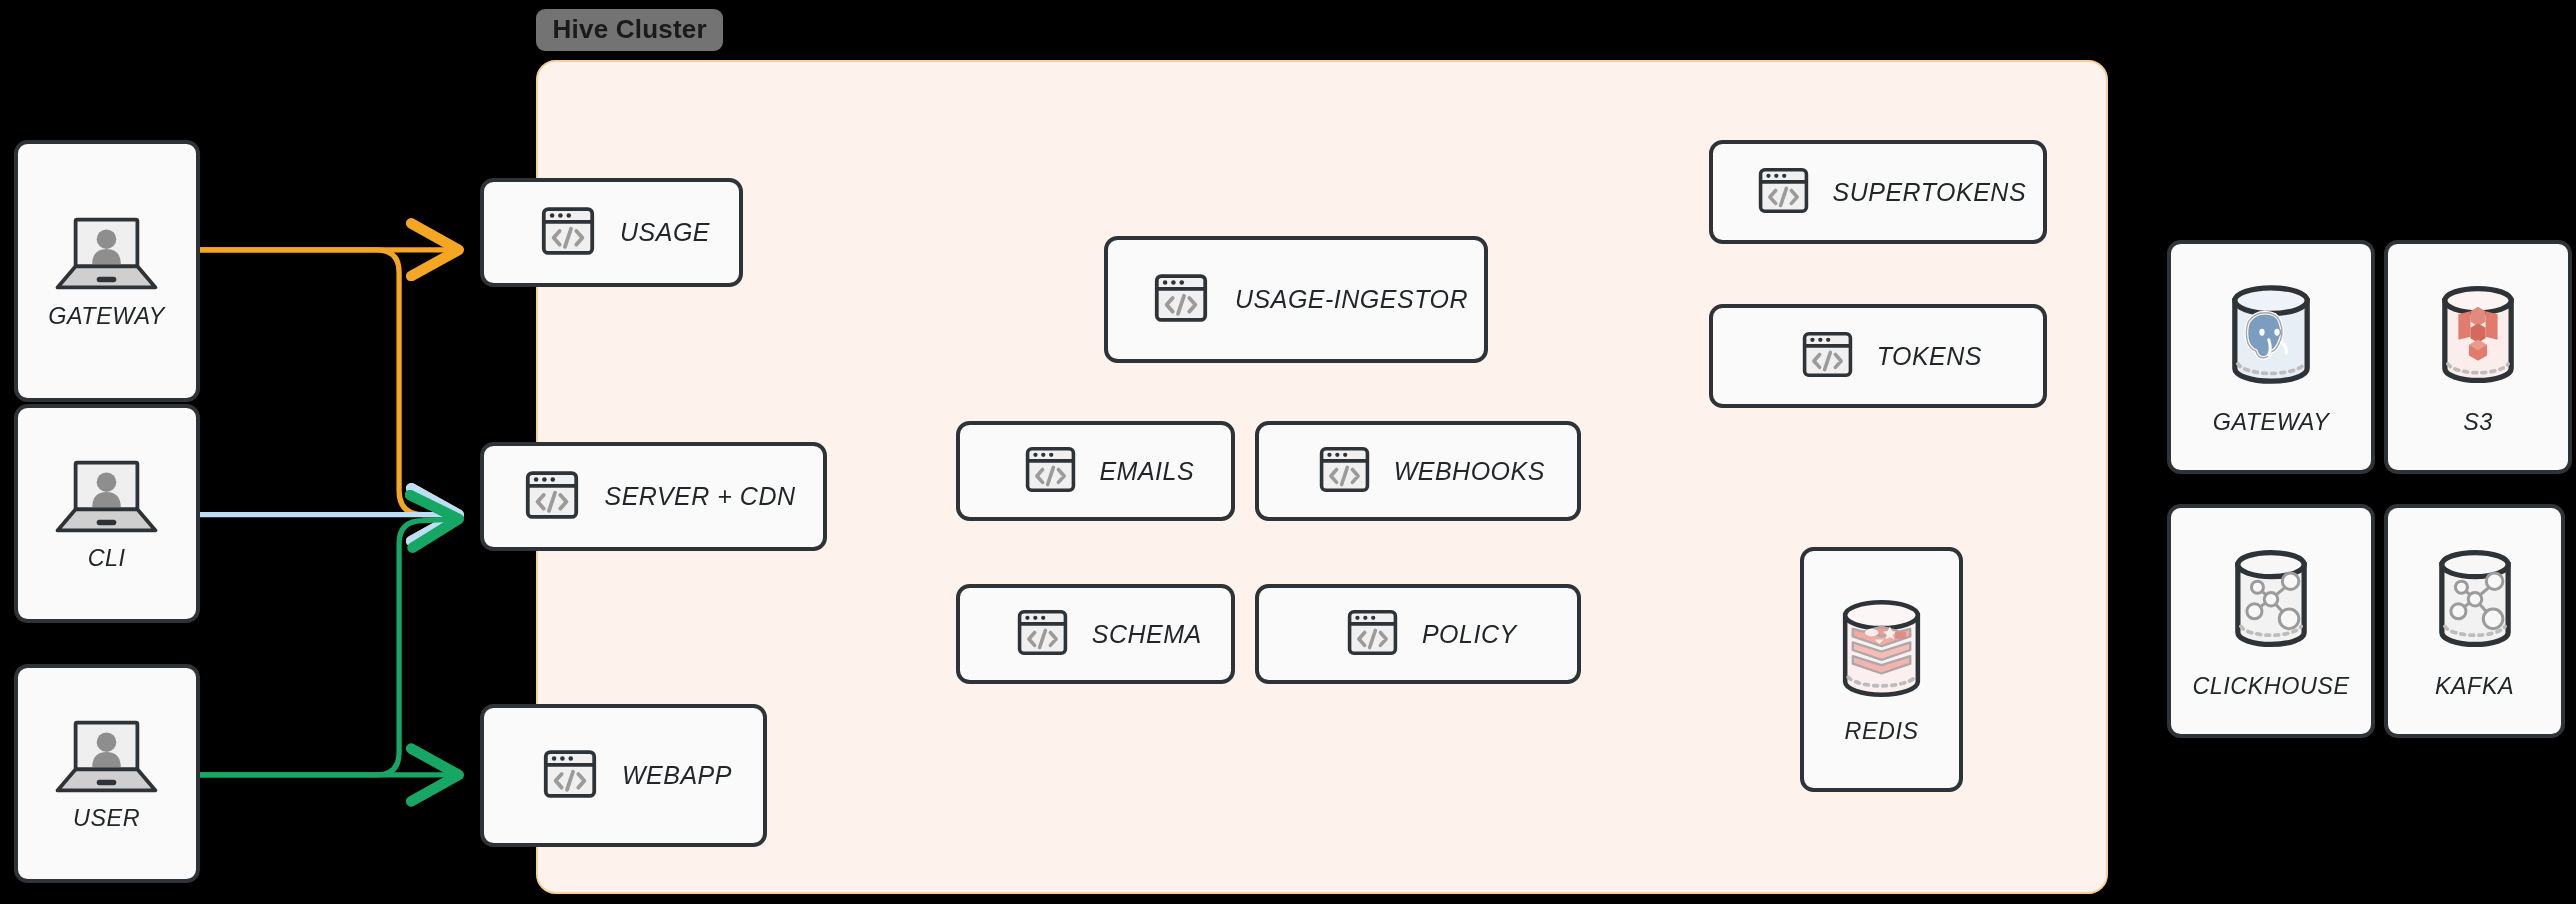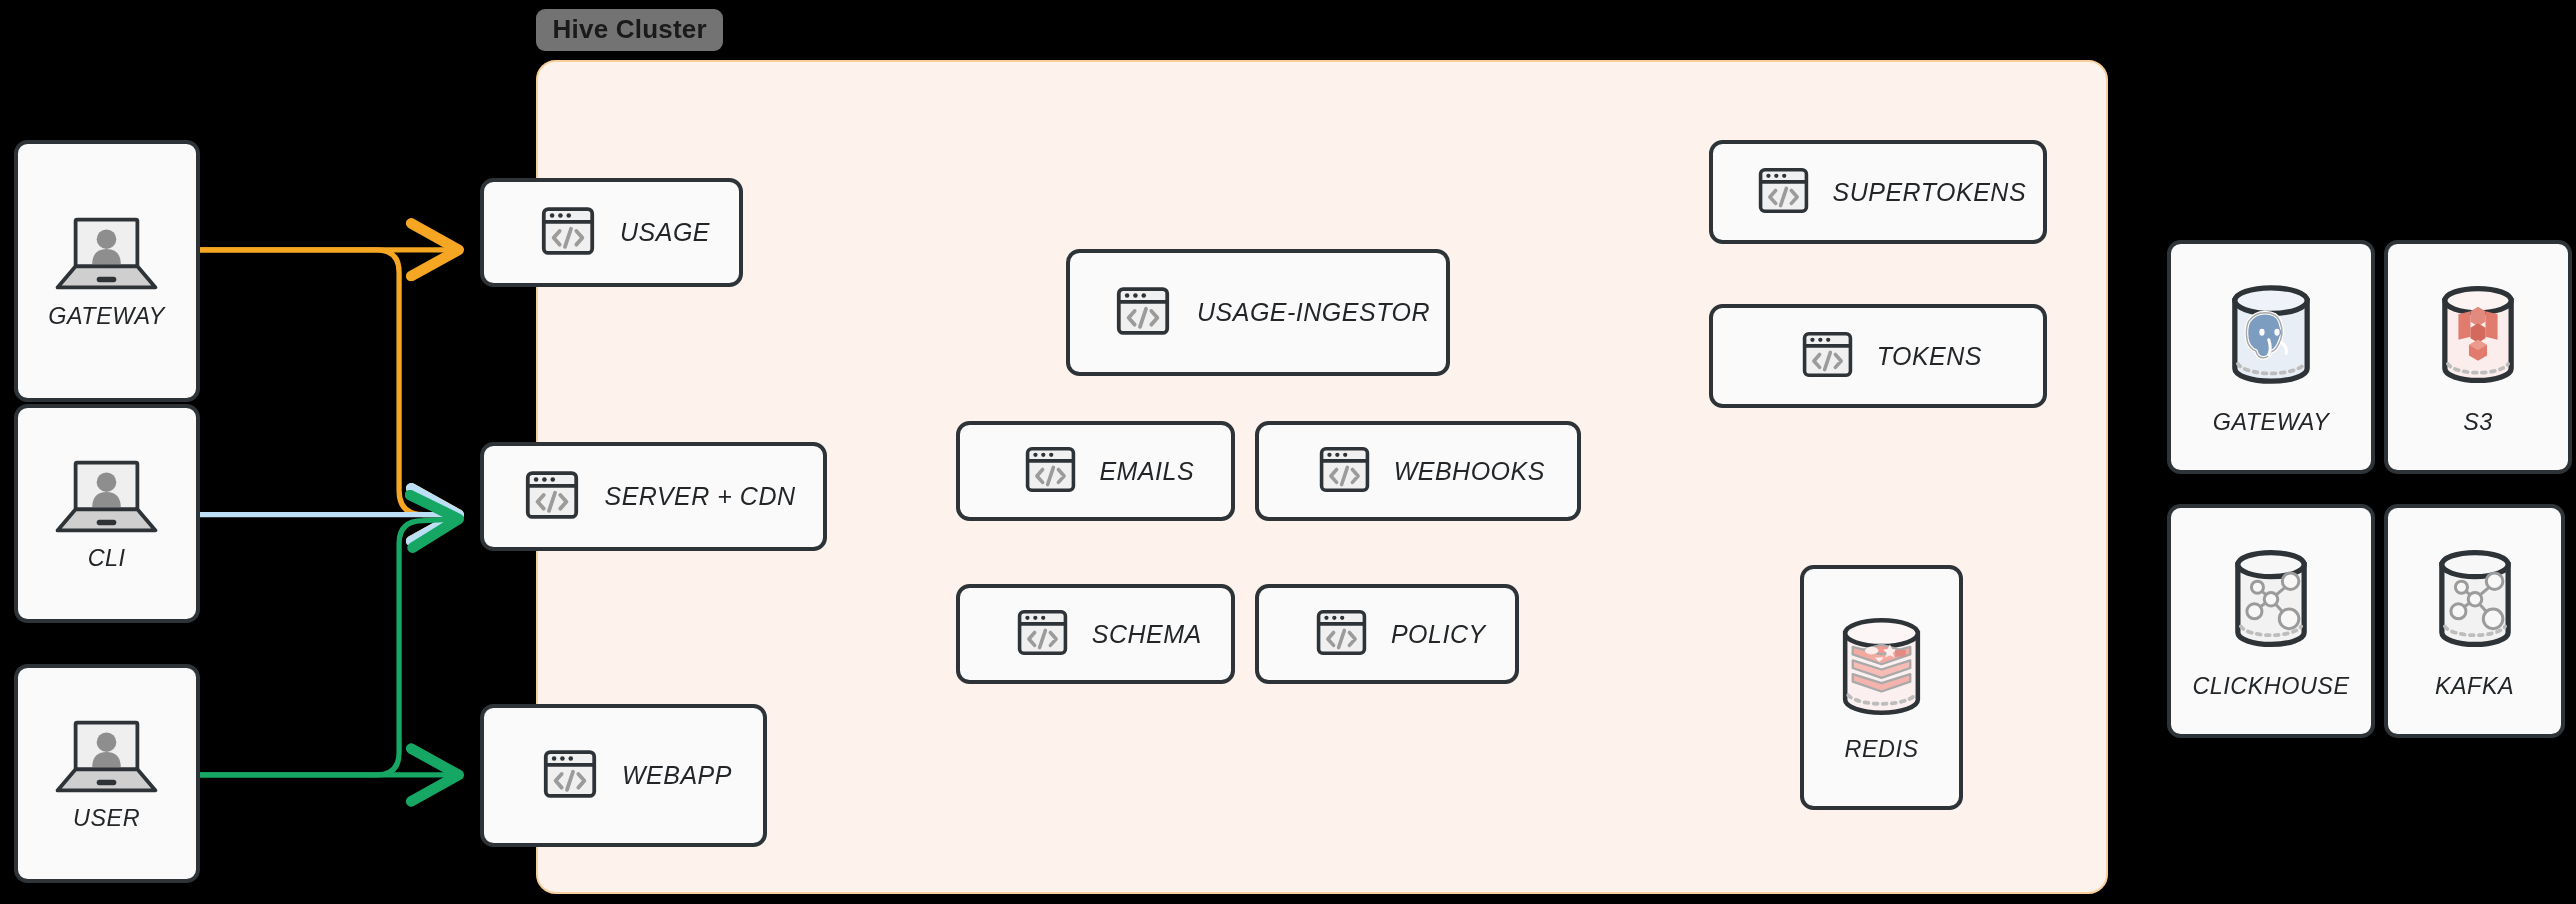--- a/index.html
+++ b/index.html
@@ -173,21 +173,21 @@
         <path d="M5 25 L69 25" stroke="#2E3338" stroke-width="5"></path>
         <circle cx="16" cy="16.5" r="3" fill="#2E3338"></circle>
         <circle cx="27" cy="16.5" r="3" fill="#2E3338"></circle>
         <circle cx="38" cy="16.5" r="3" fill="#2E3338"></circle>
         <path d="M26 37 L18 46 L26 55 M48 37 L56 46 L48 55 M41 34 L33 58" fill="none" stroke="#9B9B9B" stroke-width="5" stroke-linecap="round" stroke-linejoin="round"></path>
       </svg>
     </span>
     <span class="node-label">WEBAPP</span>
   </div>
 
-  <div class="node" style="left:1066px; top:236px; width:384px; height:127px; gap:26px; padding-left:29px;margin-top:13px;">
+  <div class="node" style="left:1104px; top:236px; width:384px; height:127px; gap:26px; padding-left:29px;">
     <span class="ic">
       <svg width="56" height="56" viewBox="0 0 74 74">
         <rect x="5" y="8" width="64" height="58" rx="6" fill="#F0F0F0" stroke="#2E3338" stroke-width="5"></rect>
         <path d="M5 25 L69 25" stroke="#2E3338" stroke-width="5"></path>
         <circle cx="16" cy="16.5" r="3" fill="#2E3338"></circle>
         <circle cx="27" cy="16.5" r="3" fill="#2E3338"></circle>
         <circle cx="38" cy="16.5" r="3" fill="#2E3338"></circle>
         <path d="M26 37 L18 46 L26 55 M48 37 L56 46 L48 55 M41 34 L33 58" fill="none" stroke="#9B9B9B" stroke-width="5" stroke-linecap="round" stroke-linejoin="round"></path>
       </svg>
     </span>
@@ -229,21 +229,21 @@
         <path d="M5 25 L69 25" stroke="#2E3338" stroke-width="5"></path>
         <circle cx="16" cy="16.5" r="3" fill="#2E3338"></circle>
         <circle cx="27" cy="16.5" r="3" fill="#2E3338"></circle>
         <circle cx="38" cy="16.5" r="3" fill="#2E3338"></circle>
         <path d="M26 37 L18 46 L26 55 M48 37 L56 46 L48 55 M41 34 L33 58" fill="none" stroke="#9B9B9B" stroke-width="5" stroke-linecap="round" stroke-linejoin="round"></path>
       </svg>
     </span>
     <span class="node-label">SCHEMA</span>
   </div>
 
-  <div class="node" style="left:1255px; top:584px; width:264px; height:100px; gap:22.6px; padding-left:27px;">
+  <div class="node" style="left:1255px; top:584px; width:326px; height:100px; gap:22.6px; padding-left:27px;">
     <span class="ic">
       <svg width="53" height="53" viewBox="0 0 74 74">
         <rect x="5" y="8" width="64" height="58" rx="6" fill="#F0F0F0" stroke="#2E3338" stroke-width="5"></rect>
         <path d="M5 25 L69 25" stroke="#2E3338" stroke-width="5"></path>
         <circle cx="16" cy="16.5" r="3" fill="#2E3338"></circle>
         <circle cx="27" cy="16.5" r="3" fill="#2E3338"></circle>
         <circle cx="38" cy="16.5" r="3" fill="#2E3338"></circle>
         <path d="M26 37 L18 46 L26 55 M48 37 L56 46 L48 55 M41 34 L33 58" fill="none" stroke="#9B9B9B" stroke-width="5" stroke-linecap="round" stroke-linejoin="round"></path>
       </svg>
     </span>
@@ -271,21 +271,21 @@
         <path d="M5 25 L69 25" stroke="#2E3338" stroke-width="5"></path>
         <circle cx="16" cy="16.5" r="3" fill="#2E3338"></circle>
         <circle cx="27" cy="16.5" r="3" fill="#2E3338"></circle>
         <circle cx="38" cy="16.5" r="3" fill="#2E3338"></circle>
         <path d="M26 37 L18 46 L26 55 M48 37 L56 46 L48 55 M41 34 L33 58" fill="none" stroke="#9B9B9B" stroke-width="5" stroke-linecap="round" stroke-linejoin="round"></path>
       </svg>
     </span>
     <span class="node-label">TOKENS</span>
   </div>
 
-  <div class="node vert" style="left:1800px; top:547px; width:163px; height:245px; gap:12px;margin-top:18px;">
+  <div class="node vert" style="left:1800px; top:547px; width:163px; height:245px; gap:12px;">
     <span class="ic">
       <svg width="103" height="109" viewBox="0 0 136 144">
         <path d="M20 28 L20 116 a48 17 0 0 0 96 0 L116 28 Z" fill="#FBEFEF" stroke="#2E3338" stroke-width="6"></path>
         <ellipse cx="68" cy="28" rx="48" ry="17" fill="#FDF6F6" stroke="#2E3338" stroke-width="6"></ellipse>
         <path d="M24 110 a46 16 0 0 0 88 0" fill="none" stroke="#BDBDBD" stroke-width="5" stroke-dasharray="5 7" stroke-linecap="round"></path>
         <g>
           <path d="M68 94 L30 82 L30 92 L68 105 L106 92 L106 82 Z" fill="#F4B3AC" stroke="#A9A9A9" stroke-width="3" stroke-linejoin="round"></path>
           <path d="M68 76 L30 64 L30 74 L68 87 L106 74 L106 64 Z" fill="#F6BCB5" stroke="#A9A9A9" stroke-width="3" stroke-linejoin="round"></path>
           <path d="M68 43 L30 54 L68 66 L106 54 Z" fill="#F09A92" stroke="#A9A9A9" stroke-width="3" stroke-linejoin="round"></path>
           <path d="M68 56 L30 46 L30 56 L68 69 L106 56 L106 46 Z" fill="#F4A9A1" stroke="#A9A9A9" stroke-width="3" stroke-linejoin="round"></path>

